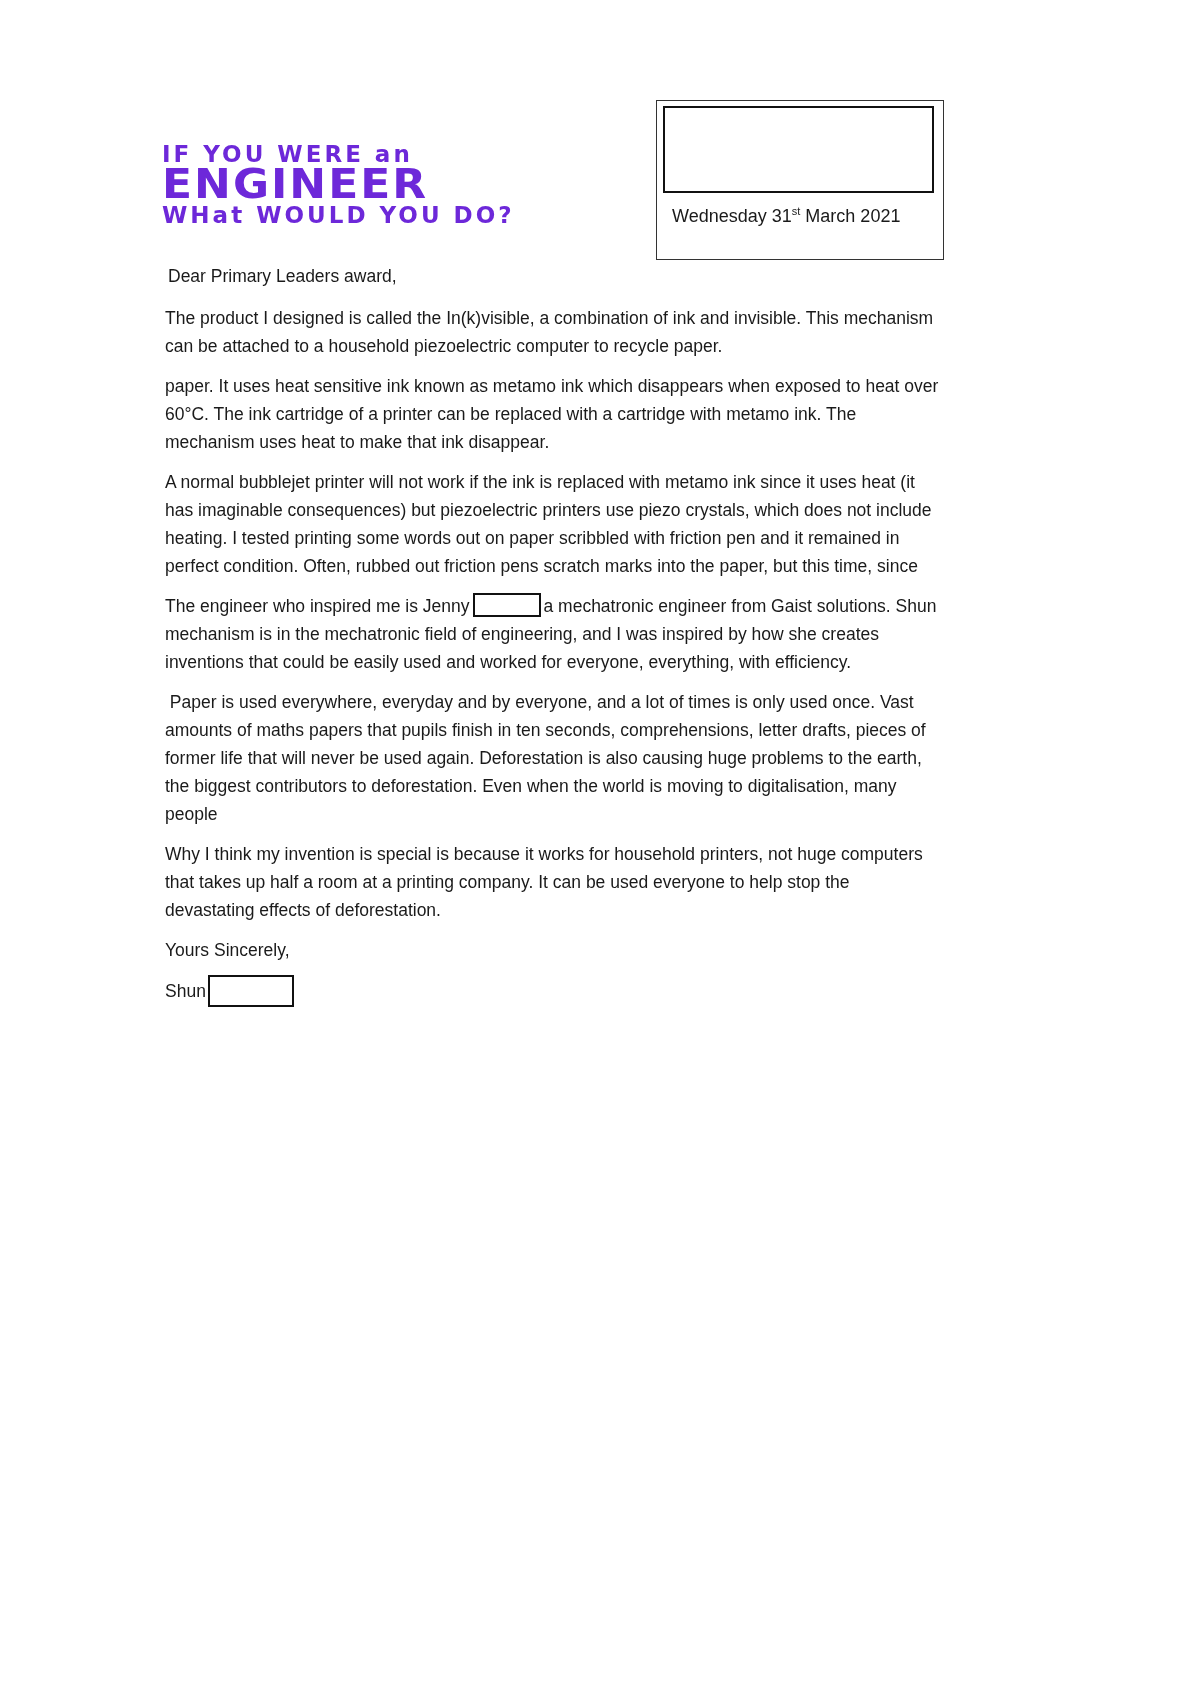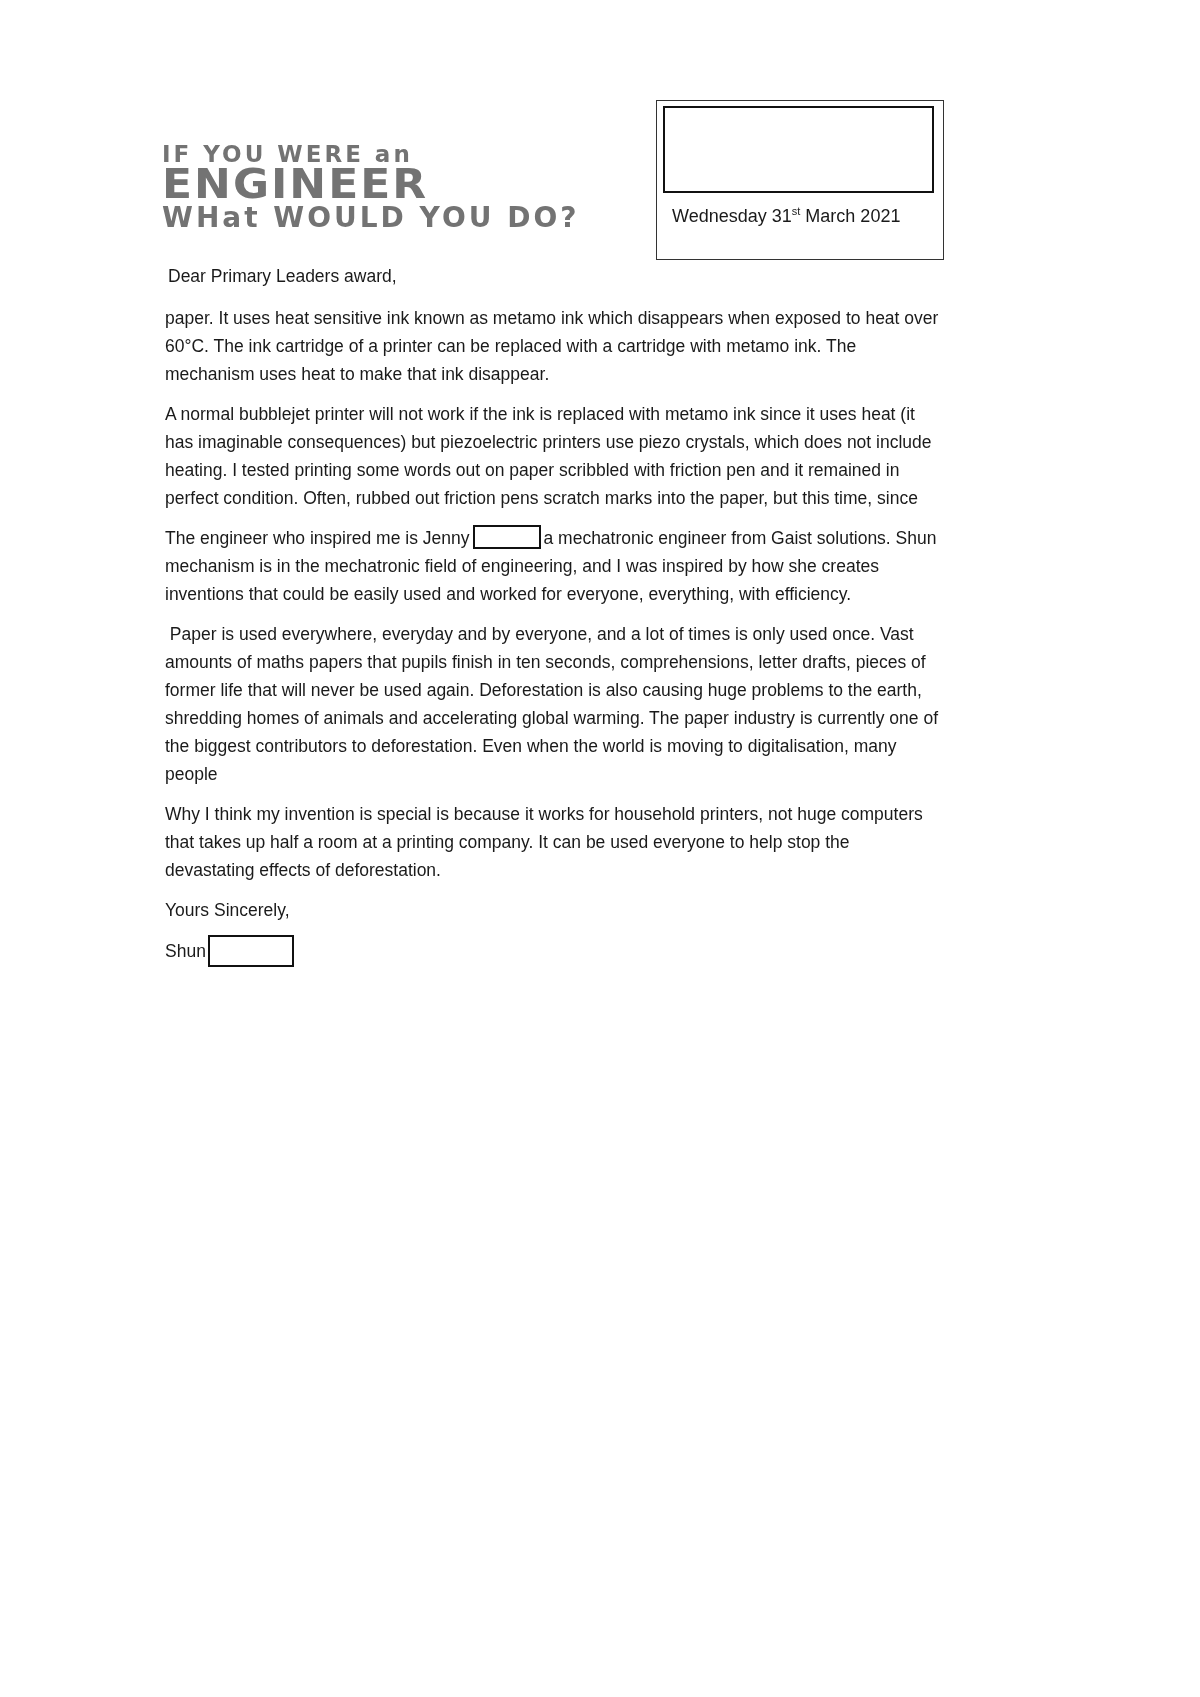--- a/index.html
+++ b/index.html
@@ -1,25 +1,25 @@
 <!DOCTYPE html>
 <html><head>
 <meta charset="utf-8">
 <style>
   html, body { margin: 0; padding: 0; background: #ffffff; }
   body { width: 1200px; height: 1697px; position: relative; overflow: hidden;
          font-family: "Liberation Sans", "DejaVu Sans", sans-serif; color: #1a1a1a; }
 
   
-  .logo { position: absolute; left: 162px; top: 143px; line-height: 1; color: #737373;
+  .logo { position: absolute; left: 162px; top: 143px; line-height: 1; color: #6d28d9;
           font-family: "DejaVu Sans", sans-serif; font-weight: bold; }
   .logo .l1 { font-size: 23px; letter-spacing: 3px; display: block; }
   .logo .l2 { font-size: 44px; letter-spacing: 2px; display: block; margin-top: -2px;
               transform: scaleY(0.92); transform-origin: top left; }
-  .logo .l3 { font-size: 28px; letter-spacing: 3px; display: block; margin-top: -4px; }
+  .logo .l3 { font-size: 23px; letter-spacing: 3px; display: block; margin-top: -4px; }
 
   
   .date-box { position: absolute; left: 656px; top: 100px; width: 288px; height: 160px;
               border: 1.5px solid #333; box-sizing: border-box; }
   .date-box .inner { position: absolute; left: 6px; top: 5px; width: 271px; height: 87px;
                      border: 2.5px solid #111; box-sizing: border-box; }
   .date-box .date { position: absolute; left: 15px; top: 104px; font-size: 18px;
                     font-family: "Liberation Sans", sans-serif; color: #1a1a1a; white-space: nowrap; }
   .date-box .date sup { font-size: 11px; }
 
@@ -50,20 +50,24 @@
   <div class="date">
     <span>Wednesday</span>
     <span>31</span><sup>st</sup>
     <span>March 2021</span>
   </div>
 </div>
 
 <div class="letter">
   <p class="salutation">Dear Primary Leaders award,</p>
 
+  <p class="para">
+    <span class="line">The product I designed is called the In(k)visible, a combination of ink and invisible. This mechanism</span>
+    <span class="line">can be attached to a household piezoelectric computer to recycle paper.</span>
+  </p>
 
   <p class="para">
     <span class="line">paper.  It uses heat sensitive ink known as metamo ink which disappears when exposed to heat over</span>
     <span class="line">60°C. The ink cartridge of a printer can be replaced with a cartridge with metamo ink. The</span>
     <span class="line">mechanism uses heat to make that ink disappear.</span>
   </p>
 
   <p class="para">
     <span class="line">A normal bubblejet printer will not work if the ink is replaced with metamo ink since it uses heat (it</span>
     <span class="line">has imaginable consequences) but piezoelectric printers use piezo crystals, which does not include</span>
@@ -76,21 +80,20 @@
       <span>The engineer who inspired me is Jenny</span><span class="redact"></span><span>a mechatronic engineer from Gaist solutions. Shun</span>
     </span>
     <span class="line">mechanism is in the mechatronic field of engineering, and I was inspired by how she creates</span>
     <span class="line">inventions that could be easily used and worked for everyone, everything, with efficiency.</span>
   </p>
 
   <p class="para">
     <span class="line" style="white-space:pre"> Paper is used everywhere, everyday and by everyone, and a lot of times is only used once. Vast</span>
     <span class="line">amounts of maths papers that pupils finish in ten seconds, comprehensions, letter drafts, pieces of</span>
     <span class="line">former life that will never be used again. Deforestation is also causing huge problems to the earth,</span>
-    <span class="line">shredding homes of animals and accelerating global warming. The paper industry is currently one of</span>
     <span class="line">the biggest contributors to deforestation. Even when the world is moving to digitalisation, many</span>
     <span class="line">people</span>
   </p>
 
   <p class="para">
     <span class="line">Why I think my invention is special is because it works for household printers, not huge computers</span>
     <span class="line">that takes up half a room at a printing company. It can be used everyone to help stop the</span>
     <span class="line">devastating effects of deforestation.</span>
   </p>
 

